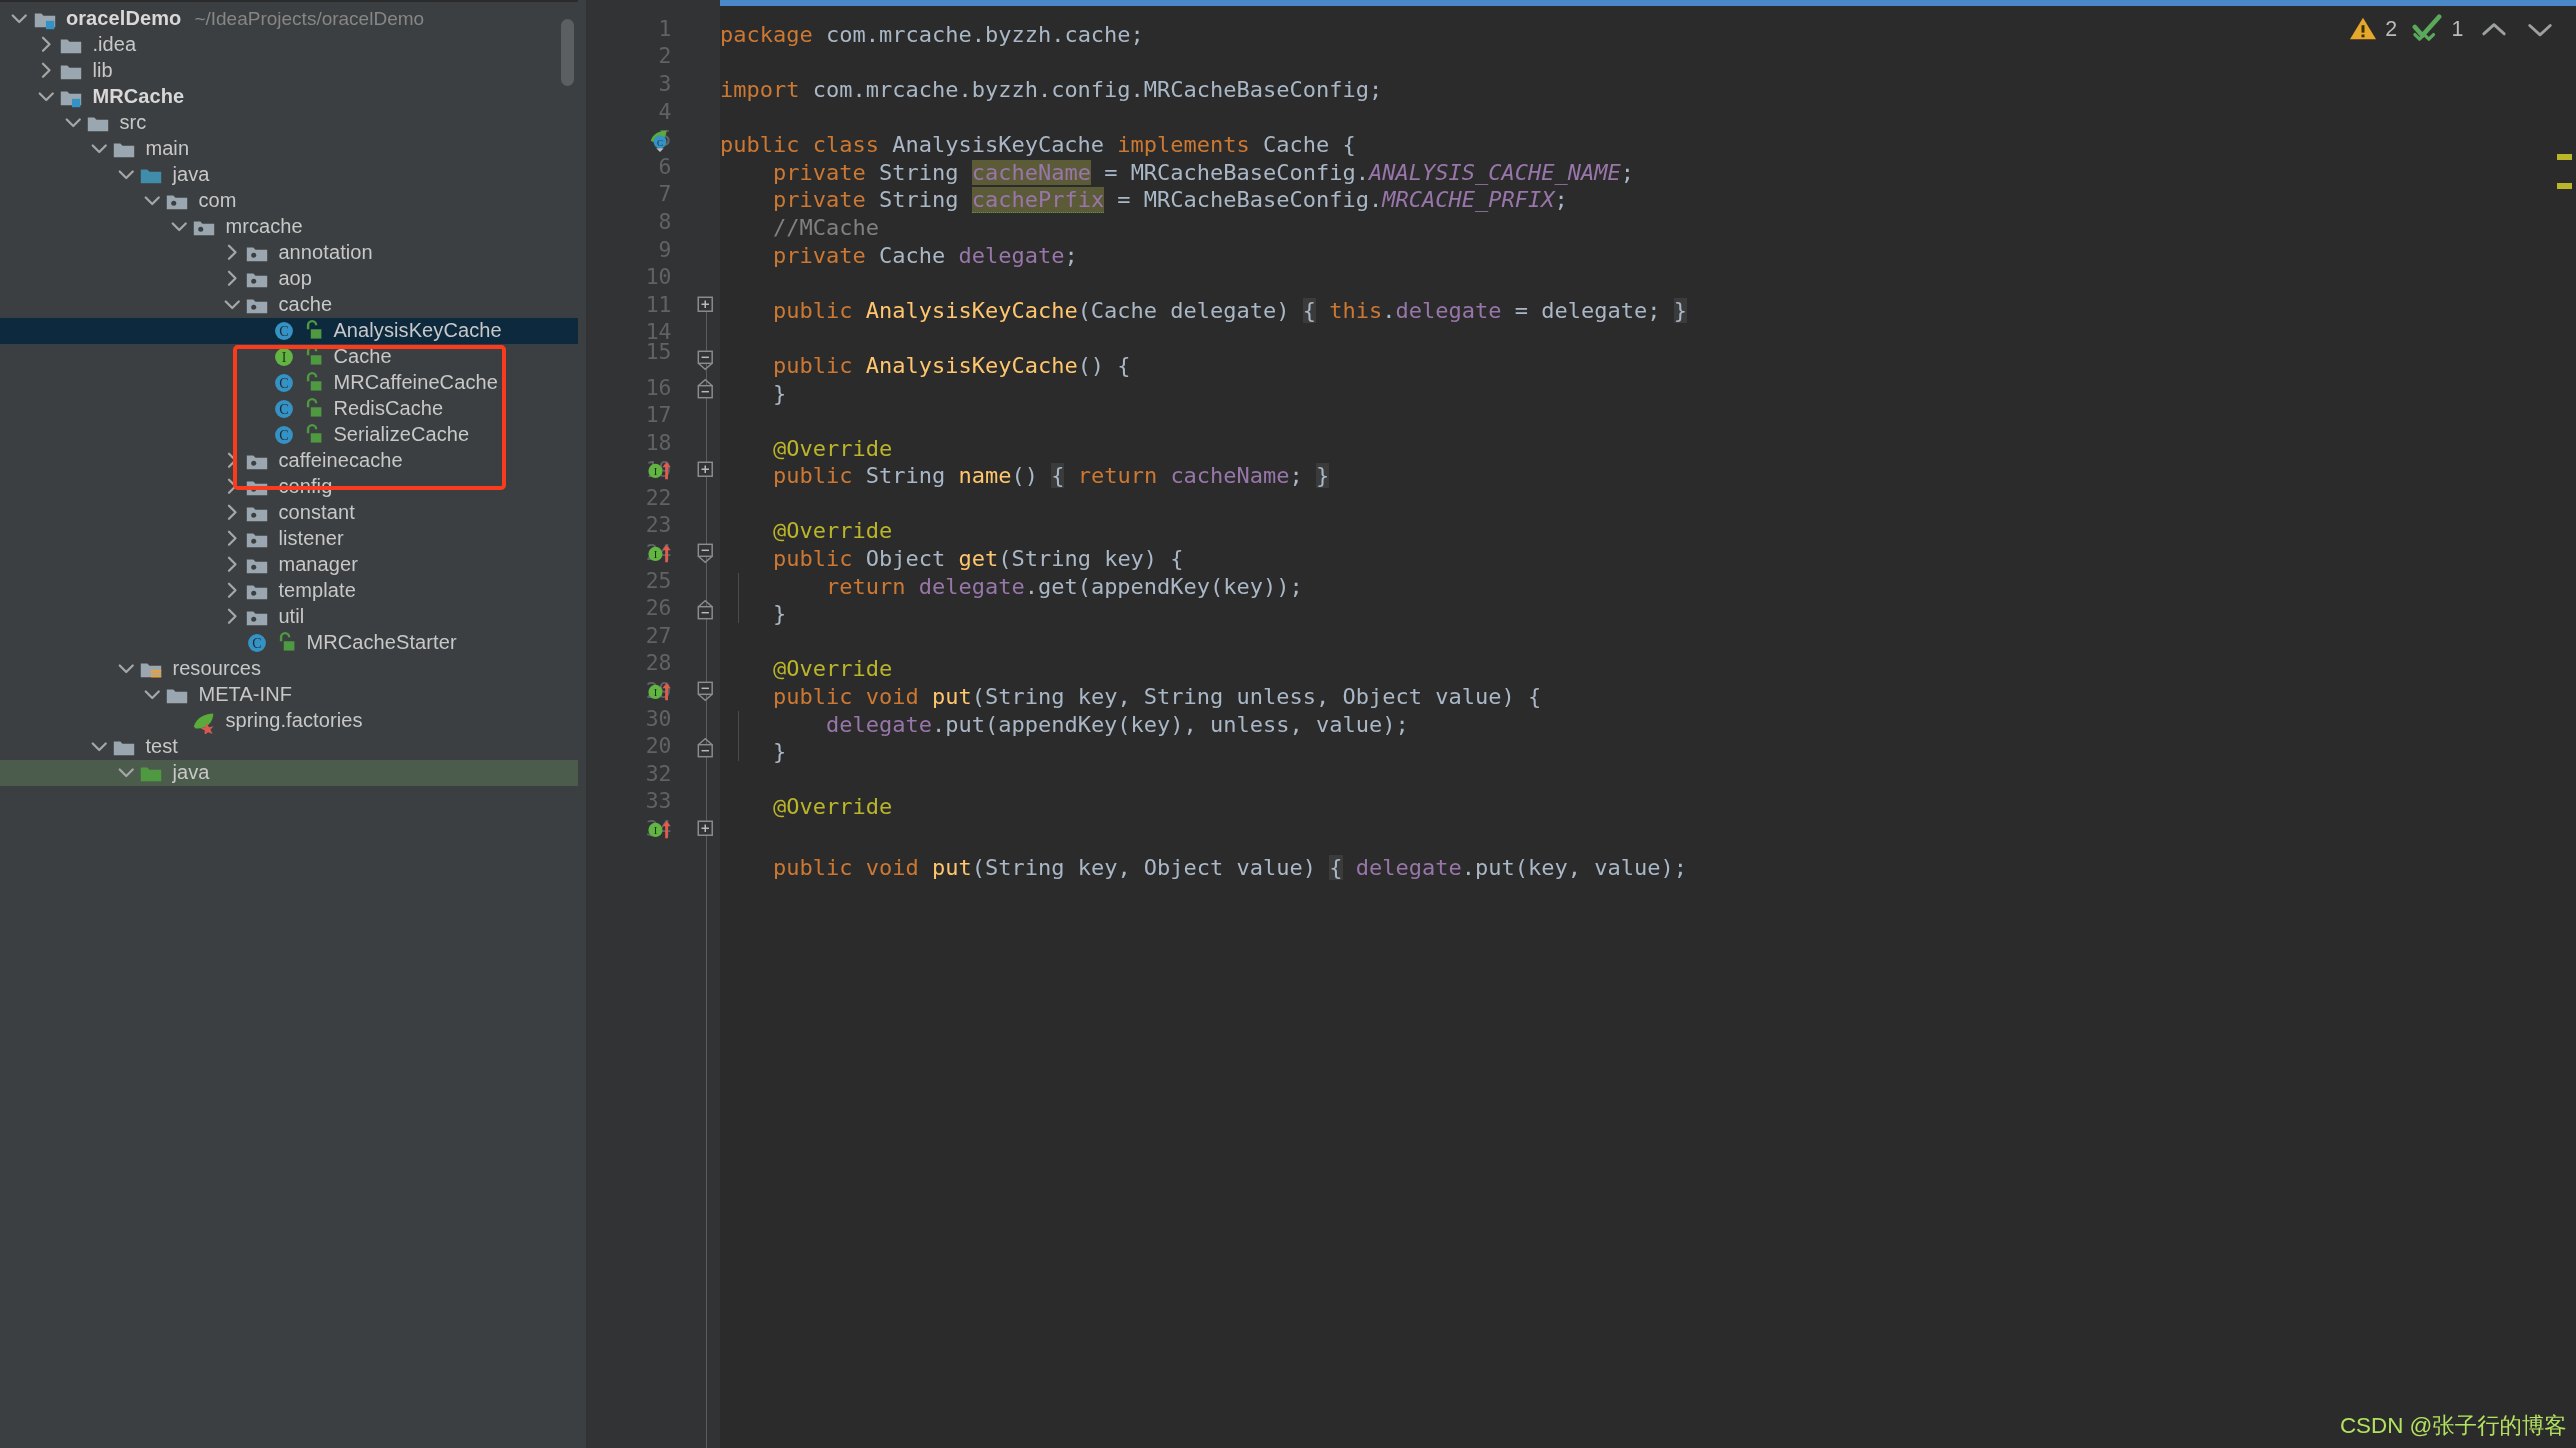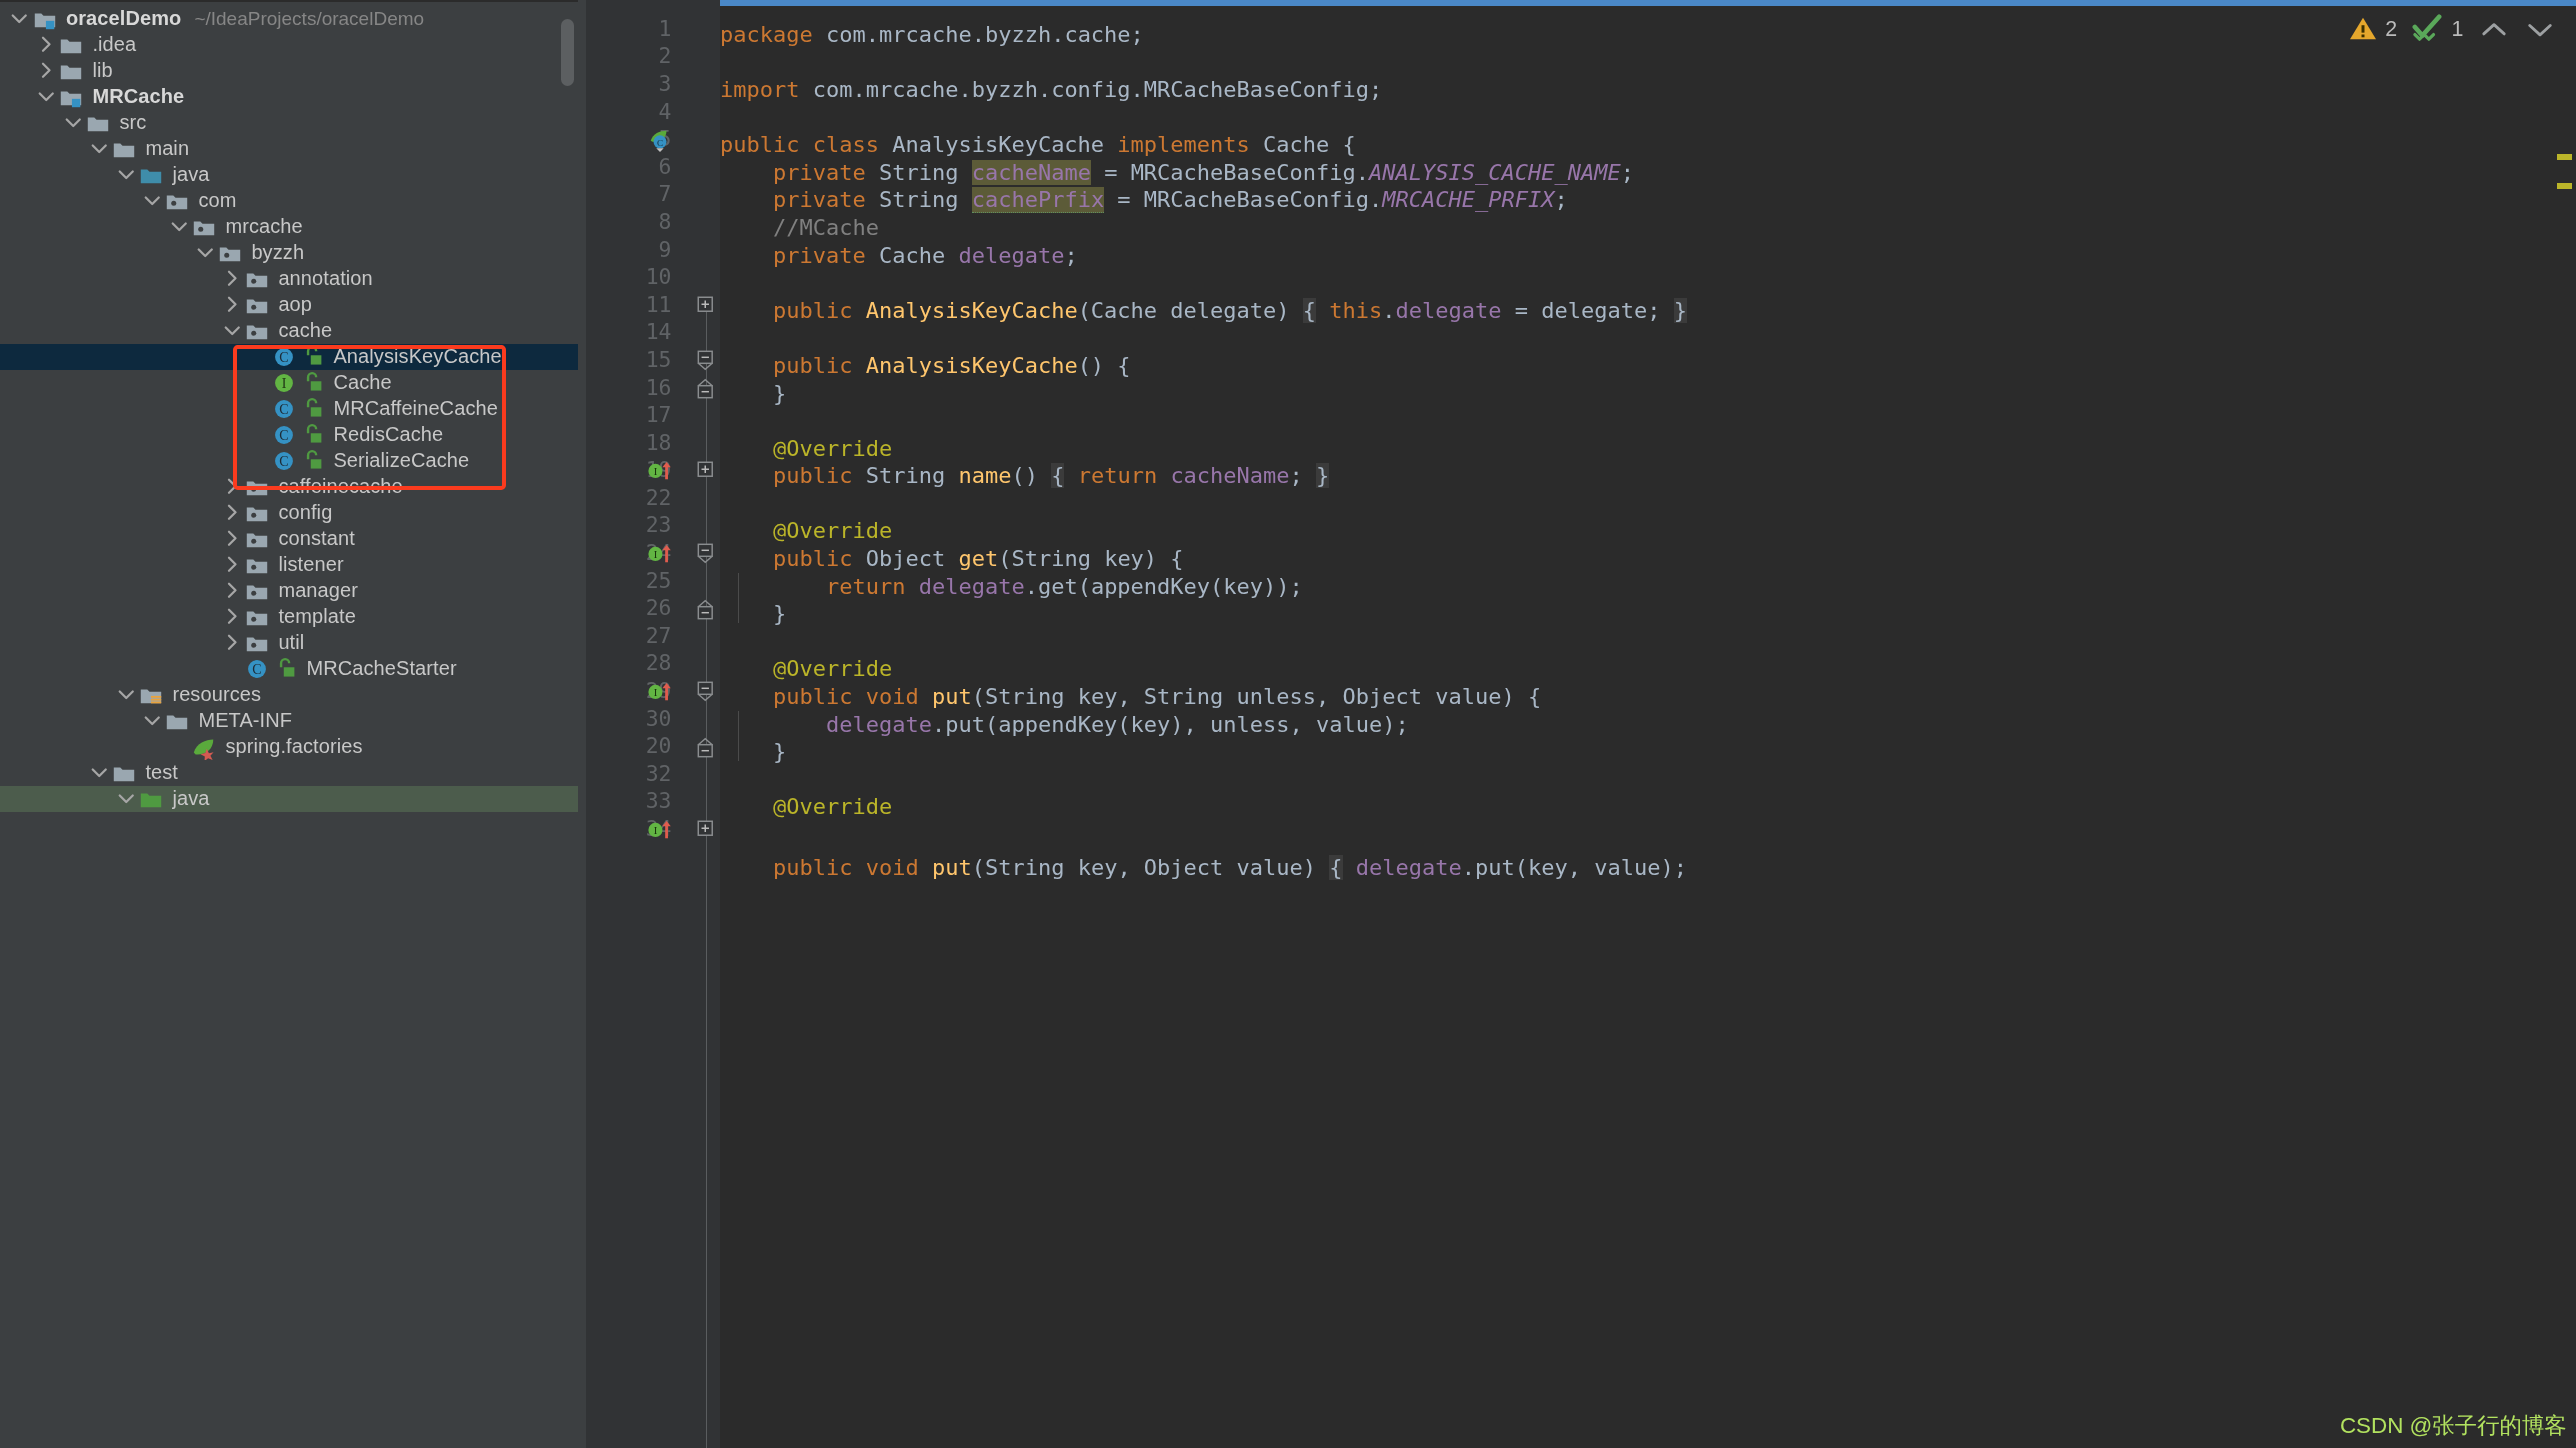--- a/index.html
+++ b/index.html
@@ -306,35 +306,20 @@
               <path d="M4 8 L11 15 L18 8" stroke="#a6a6a6" stroke-width="2.4" fill="none" stroke-linecap="round" stroke-linejoin="round"></path>
             </svg>
           </div>
           <div class="ficon">
             <svg width="26" height="26" viewBox="0 0 28 28">
               <path d="M3 8 h7 l2.4 2.6 H25 v12.4 H3 Z" fill="#9aa7b0"></path>
               <circle cx="10.5" cy="16.3" r="2.7" fill="#3c3f41"></circle>
             </svg>
           </div>
           <span class="label">mrcache</span>
-        </div>
-        <div class="tree-row">
-          <div style="flex: 0 0 auto; width: 193px; height: 0.9px;"></div>
-          <div class="twisty">
-            <svg width="20.5" height="20.5" viewBox="0 0 22 22">
-              <path d="M4 8 L11 15 L18 8" stroke="#a6a6a6" stroke-width="2.4" fill="none" stroke-linecap="round" stroke-linejoin="round"></path>
-            </svg>
-          </div>
-          <div class="ficon">
-            <svg width="26" height="26" viewBox="0 0 28 28">
-              <path d="M3 8 h7 l2.4 2.6 H25 v12.4 H3 Z" fill="#9aa7b0"></path>
-              <circle cx="10.5" cy="16.3" r="2.7" fill="#3c3f41"></circle>
-            </svg>
-          </div>
-          <span class="label">byzzh</span>
         </div>
         <div class="tree-row">
           <div style="flex: 0 0 auto; width: 220px; height: 0.9px;"></div>
           <div class="twisty">
             <svg width="20.5" height="20.5" viewBox="0 0 22 22">
               <path d="M7.5 4 L14.5 11 L7.5 18" stroke="#a6a6a6" stroke-width="2.4" fill="none" stroke-linecap="round" stroke-linejoin="round"></path>
             </svg>
           </div>
           <div class="ficon">
             <svg width="26" height="26" viewBox="0 0 28 28">
@@ -659,21 +644,21 @@
         <div class="ln" style="top: 70px;">3</div>
         <div class="ln" style="top: 98px;">4</div>
         <div class="ln" style="top: 125px;">5</div>
         <div class="ln" style="top: 153px;">6</div>
         <div class="ln" style="top: 180px;">7</div>
         <div class="ln" style="top: 208px;">8</div>
         <div class="ln" style="top: 236px;">9</div>
         <div class="ln" style="top: 263px;">10</div>
         <div class="ln" style="top: 291px;">11</div>
         <div class="ln" style="top: 318px;">14</div>
-        <div class="ln" style="top: 346px;">15</div>
+        <div class="ln" style="top: 338px;">15</div>
         <div class="ln" style="top: 374px;">16</div>
         <div class="ln" style="top: 401px;">17</div>
         <div class="ln" style="top: 429px;">18</div>
         <div class="ln" style="top: 456px;">19</div>
         <div class="ln" style="top: 484px;">22</div>
         <div class="ln" style="top: 511px;">23</div>
         <div class="ln" style="top: 539px;">24</div>
         <div class="ln" style="top: 567px;">25</div>
         <div class="ln" style="top: 594px;">26</div>
         <div class="ln" style="top: 622px;">27</div>

